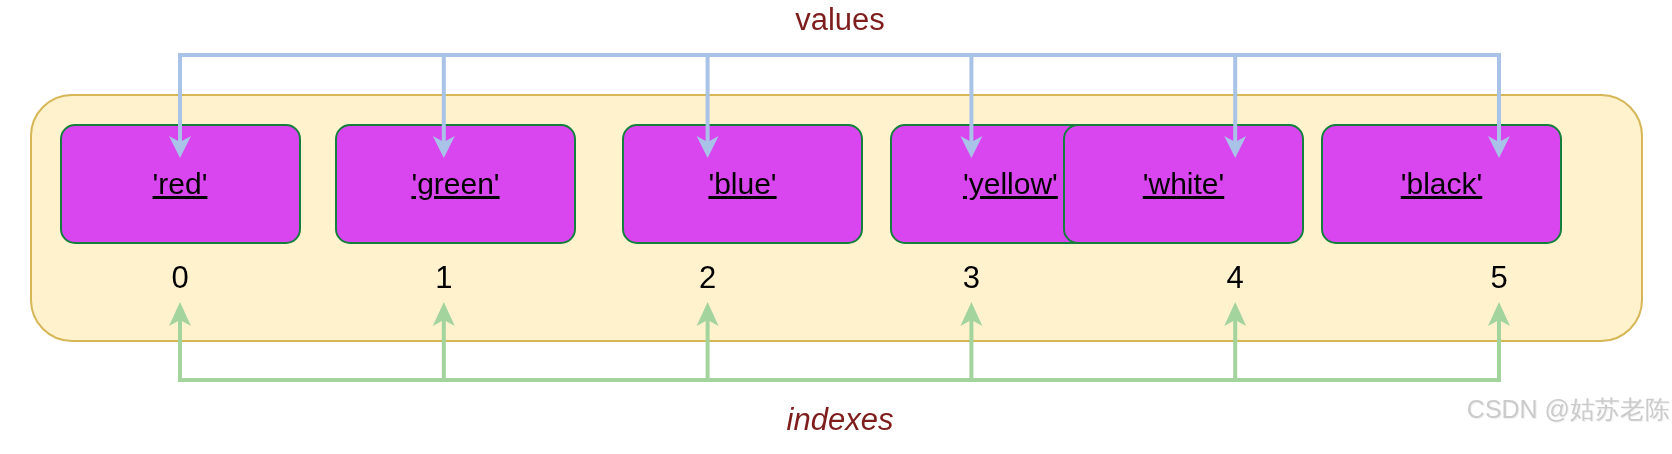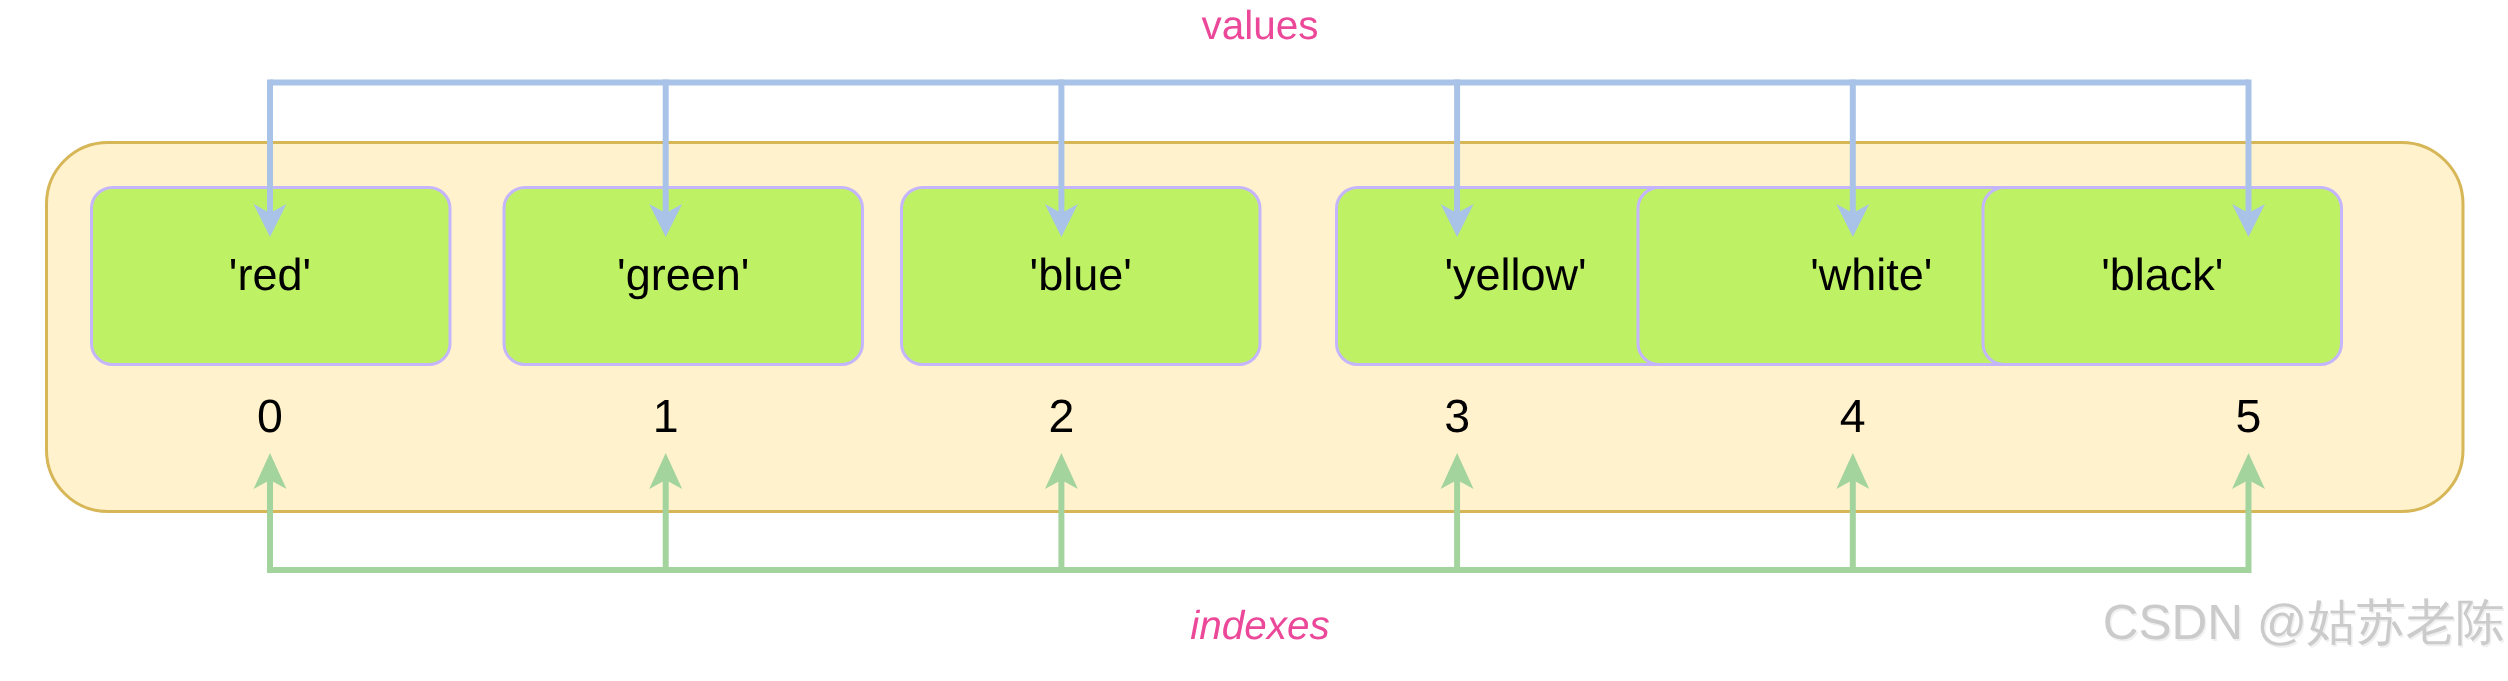--- a/index.html
+++ b/index.html
@@ -12,47 +12,48 @@
     position: relative;
     width: 1672px;
     height: 454px;
     overflow: hidden;
     background: #ffffff;
   }
   .values-label, .indexes-label {
     position: absolute;
     left: 840px;
     transform: translateX(-50%);
-    font-size: 27px;
-    color: #ec4899;
+    font-size: 31px;
+    color: #7f1d1d;
     white-space: nowrap;
   }
   .values-label { top: 2px; }
   .indexes-label { top: 402px; font-style: italic; }
   .list-container {
     position: absolute;
     left: 30px;
     top: 94px;
     width: 1609px;
     height: 244px;
     background: #fff2cc;
     border: 2px solid #d6b656;
     border-radius: 42px;
   }
   .cell-box {
     position: absolute;
     top: 124px;
     width: 237px;
     height: 116px;
-    background: #bef264;
-    border: 2px solid #c4b5fd;
+    background: #d946ef;
+    border: 2px solid #15803d;
     border-radius: 15px;
     display: flex;
     align-items: center;
     justify-content: center;
+    text-decoration: underline;
   }
   .cell-value {
     font-size: 30px;
     color: #000000;
     white-space: nowrap;
   }
   .index-label {
     position: absolute;
     top: 260px;
     width: 80px;
@@ -63,21 +64,21 @@
   svg.arrows-layer {
     position: absolute;
     left: 0;
     top: 0;
     pointer-events: none;
   }
   .watermark {
     position: absolute;
     top: 393px;
     right: 2px;
-    font-size: 33px;
+    font-size: 25px;
     color: #cbcbcb;
     text-shadow: 1px 1px 0 #f0f0f0;
     white-space: nowrap;
   }
 </style>
 </head>
 <body>
 
 <div class="stage">
 
@@ -87,29 +88,29 @@
 
   <div id="cells">
       <div class="cell-box" style="left: 59.5px;">
         <span class="cell-value">'red'</span>
       </div>
       <div class="index-label" style="left: 140px;">0</div>
       <div class="cell-box" style="left: 335px;">
         <span class="cell-value">'green'</span>
       </div>
       <div class="index-label" style="left: 403.8px;">1</div>
-      <div class="cell-box" style="left: 600px;">
+      <div class="cell-box" style="left: 622px;">
         <span class="cell-value">'blue'</span>
       </div>
       <div class="index-label" style="left: 667.6px;">2</div>
       <div class="cell-box" style="left: 850.9px; margin-left: 39px;">
         <span class="cell-value">'yellow'</span>
       </div>
       <div class="index-label" style="left: 931.4px;">3</div>
-      <div class="cell-box" style="left: 1091px; padding-left: 36px;">
+      <div class="cell-box" style="left: 1063px;">
         <span class="cell-value">'white'</span>
       </div>
       <div class="index-label" style="left: 1195.2px;">4</div>
       <div class="cell-box" style="left: 1321px;">
         <span class="cell-value">'black'</span>
       </div>
       <div class="index-label" style="left: 1459px;">5</div>
     </div>
 
   <svg id="arrows" class="arrows-layer" width="1672" height="454" viewBox="0 0 1672 454">

